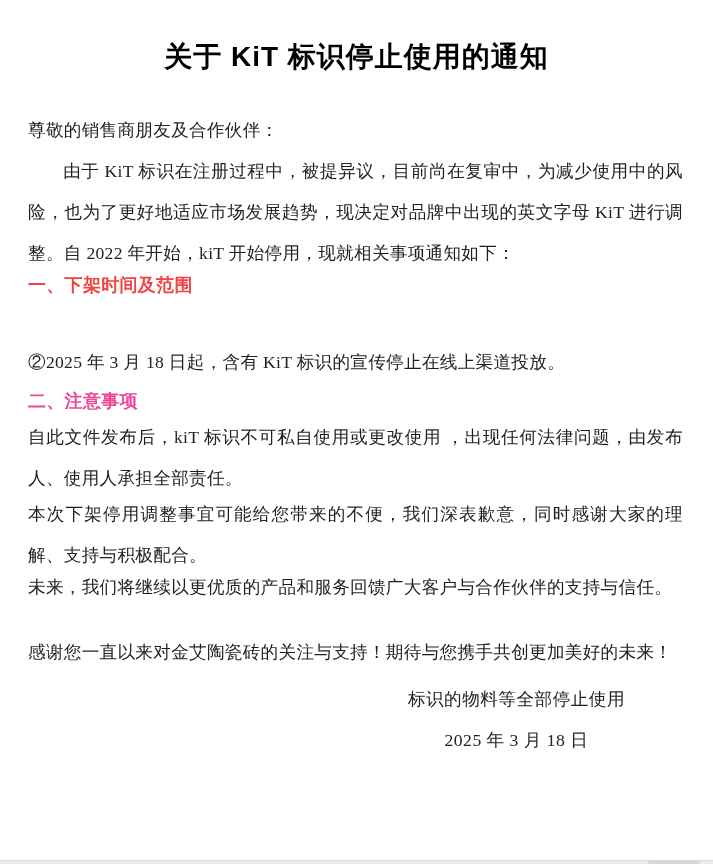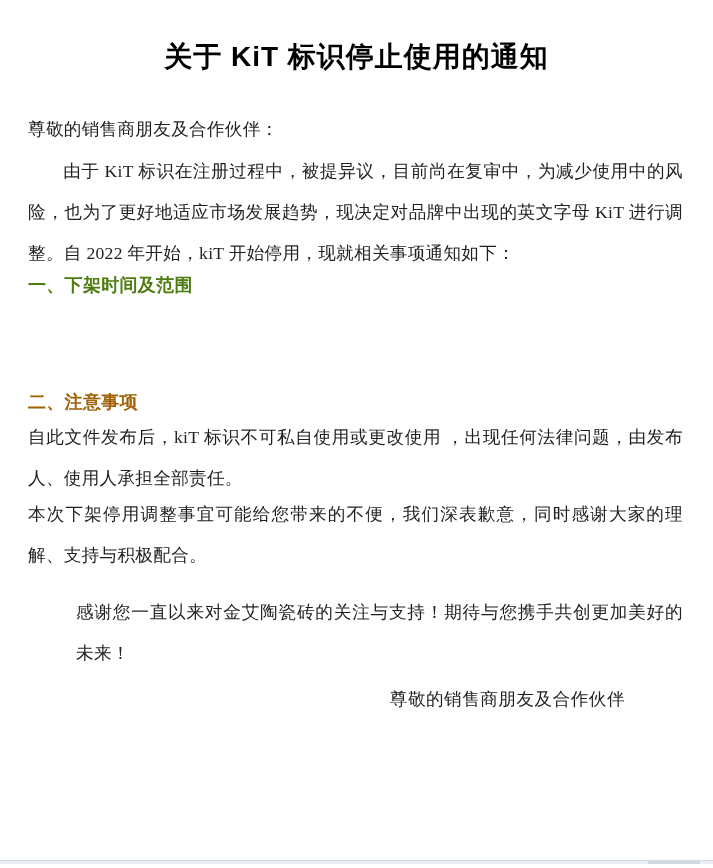--- a/index.html
+++ b/index.html
@@ -30,30 +30,30 @@
   }
   .body-block {
     position: absolute;
     left: 28px;
     right: 30px;
     font-size: 17.6px;
     line-height: 41px;
     text-align: justify;
     letter-spacing: 0.3px;
   }
-  .greeting    { top: 110px; font-family: Liberation Mono, monospace; }
+  .greeting    { top: 110px; }
   .intro       { top: 151px; text-indent: 2em; }
-  .heading-1   { top: 265px; font-family: "Liberation Sans", sans-serif; font-weight: 700; font-size: 18px; color: #4d7c0f; }
+  .heading-1   { top: 265px; font-family: "Liberation Sans", sans-serif; font-weight: 700; font-size: 18px; color: #ef4444; }
   .item-1      { top: 303px; }
   .item-2      { top: 342px; }
-  .heading-2   { top: 382px; font-family: Liberation Sans, sans-serif; font-weight: 700; font-size: 18px; color: #a16207; }
+  .heading-2   { top: 382px; font-family: Liberation Mono, monospace; font-weight: 700; font-size: 18px; color: #ec4899; }
   .para-1      { top: 417px; }
   .para-2      { top: 494px; }
   .para-3      { top: 567px; }
-  .para-4      { top: 592px; margin-left: 48px; }
+  .para-4      { top: 632px; }
   .signature {
     position: absolute;
     top: 679px;
     right: 88px;
     text-align: center;
     font-size: 17.6px;
     line-height: 41px;
     letter-spacing: 0.5px;
   }
   .hscrollbar {
@@ -82,31 +82,34 @@
 
   <div class="doc-title">关于 KiT 标识停止使用的通知</div>
 
   <div class="body-block greeting">尊敬的销售商朋友及合作伙伴：</div>
 
   <div class="body-block intro">由于 KiT 标识在注册过程中，被提异议，目前尚在复审中，为减少使用中的风险，也为了更好地适应市场发展趋势，现决定对品牌中出现的英文字母 KiT 进行调整。自 2022 年开始，kiT 开始停用，现就相关事项通知如下：</div>
 
   <div class="body-block heading-1">一、下架时间及范围</div>
 
 
+  <div class="body-block item-2">②2025 年 3 月 18 日起，含有 KiT 标识的宣传停止在线上渠道投放。</div>
 
   <div class="body-block heading-2">二、注意事项</div>
 
   <div class="body-block para-2">本次下架停用调整事宜可能给您带来的不便，我们深表歉意，同时感谢大家的理解、支持与积极配合。</div>
 
   <div class="body-block para-1">自此文件发布后，kiT 标识不可私自使用或更改使用 ，出现任何法律问题，由发布人、使用人承担全部责任。</div>
 
+  <div class="body-block para-3">未来，我们将继续以更优质的产品和服务回馈广大客户与合作伙伴的支持与信任。</div>
 
   <div class="body-block para-4">感谢您一直以来对金艾陶瓷砖的关注与支持！期待与您携手共创更加美好的未来！</div>
 
   <div class="signature">
-    <div>尊敬的销售商朋友及合作伙伴</div>
+    <div>标识的物料等全部停止使用</div>
+    <div>2025 年 3 月 18 日</div>
   </div>
 
   <div class="hscrollbar">
     <div class="hscroll-thumb"></div>
   </div>
 
 </div>
 
 </body></html>

